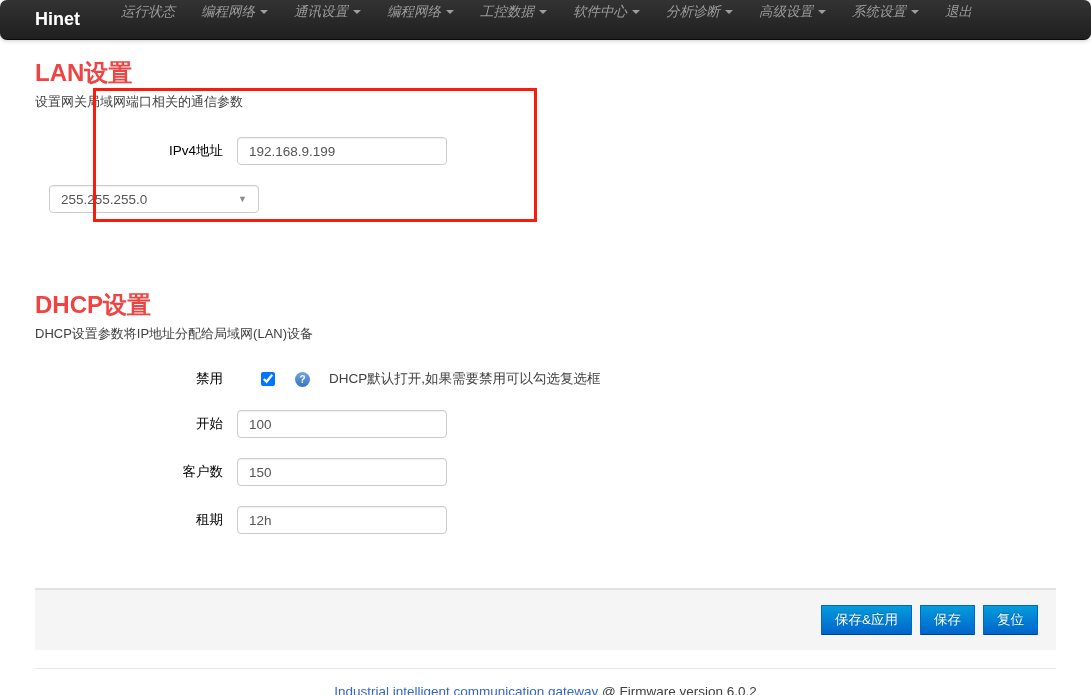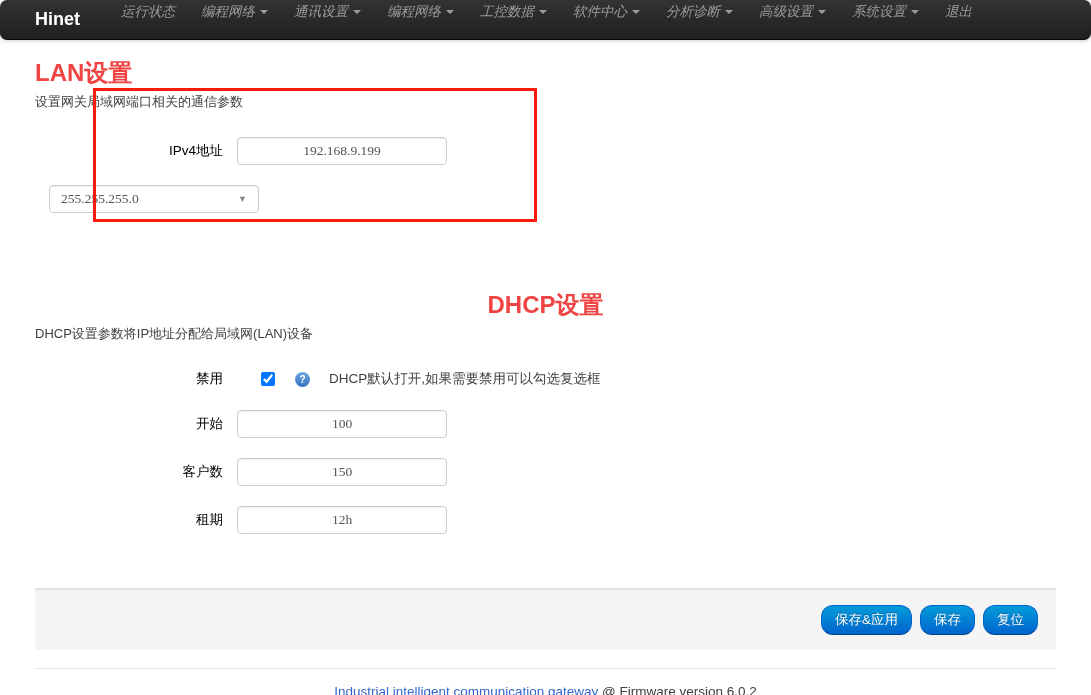--- a/index.html
+++ b/index.html
@@ -52,21 +52,21 @@
   
   .container { position: relative; margin: 0 35px; width: 1021px; }
 
   h2.section-title {
     color: #ef4444;
     font-size: 24px;
     font-weight: bold;
     line-height: 26px;
   }
   #lan-title { padding-top: 20px; }
-  #dhcp-title { padding-top: 59px; text-align: center; }
+  #dhcp-title { padding-top: 59px; }
   .section-subtitle {
     font-size: 13px;
     color: #404040;
     margin-top: 7px;
   }
 
   .form-block { margin-top: 26px; }
   .form-row {
     display: flex;
     align-items: center;
@@ -86,22 +86,21 @@
   .text-input, .select-box {
     width: 210px;
     height: 28px;
     border: 1px solid #cccccc;
     border-radius: 4px;
     font-size: 13.5px;
     color: #555555;
     padding: 0 11px;
     background: #ffffff;
     box-shadow: inset 0 1px 1px rgba(0,0,0,.06);
-    font-family: Liberation Serif, serif;
-    text-align: center;
+    font-family: Liberation Sans, sans-serif;
   }
   .select-box {
     display: flex;
     align-items: center;
     justify-content: space-between;
     cursor: pointer;
   }
   .select-caret { font-size: 9px; color: #888888; }
 
   .checkbox { width: 14px; height: 14px; margin: 0; }
@@ -140,21 +139,21 @@
     align-items: center;
     justify-content: flex-end;
     padding-right: 18px;
   }
   .btn {
     height: 30px;
     margin-left: 8px;
     padding: 0 13px;
     border: 1px solid #0064cd;
     border-bottom-color: #00438a;
-    border-radius: 12px;
+    border-radius: 1px;
     background: linear-gradient(#049cdb, #0064cd);
     color: #ffffff;
     font-size: 13.5px;
     text-shadow: 0 -1px 0 rgba(0,0,0,.25);
     cursor: pointer;
     font-family: "Liberation Sans", "DejaVu Sans", sans-serif;
   }
 
   
   .footer-divider {

